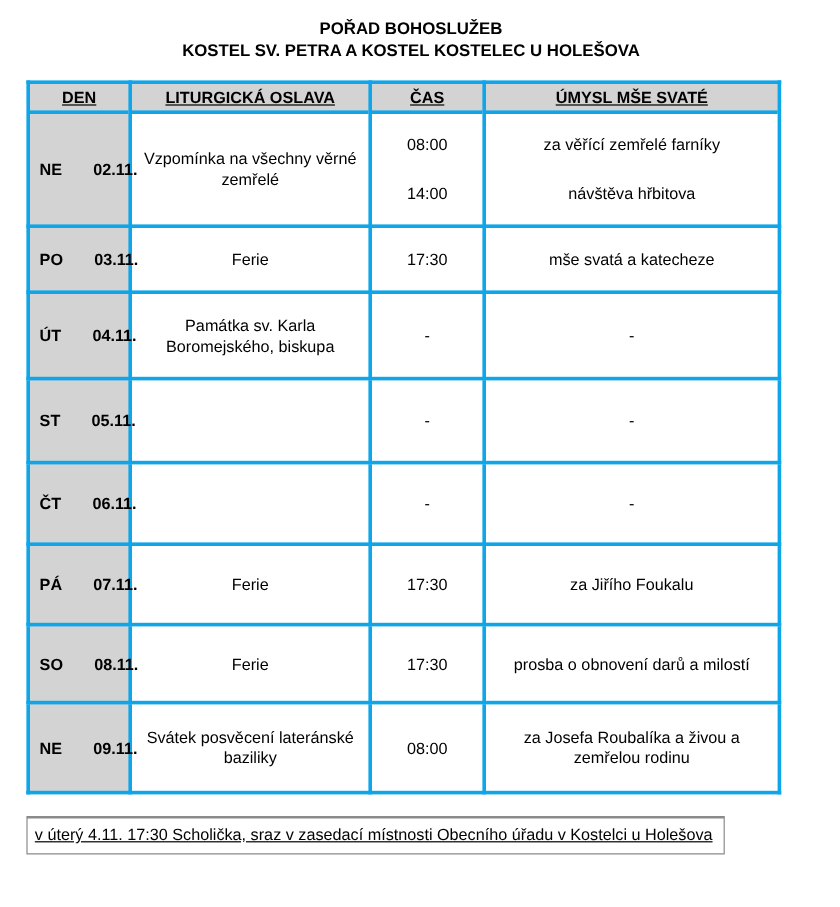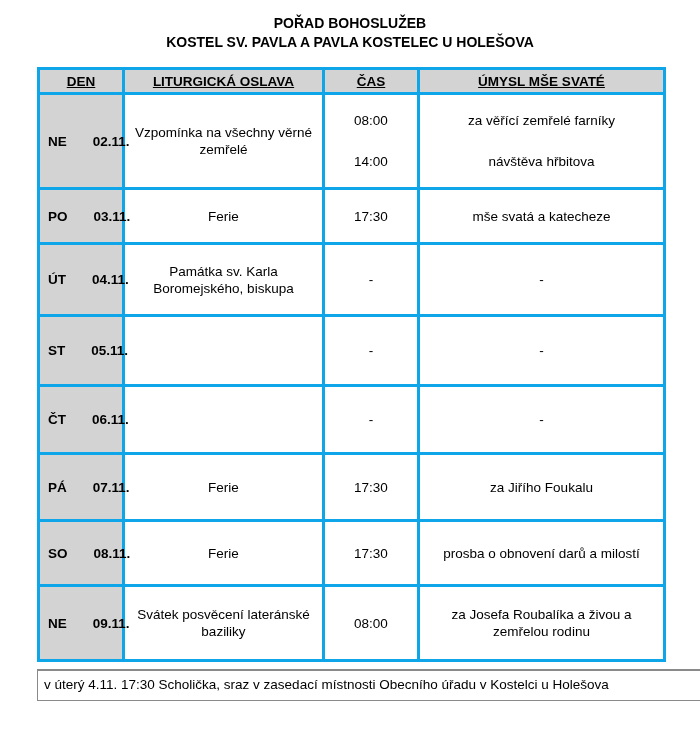--- a/index.html
+++ b/index.html
@@ -6,21 +6,21 @@
     margin: 0;
     padding: 0;
     background: #ffffff;
     font-family: "Liberation Sans", sans-serif;
     color: #000000;
   }
   .page {
     width: 700px;
     height: 756px;
     box-sizing: border-box;
-    padding: 14px 37px 0 37px;
+    padding: 14px 37px 0 22px;
     background: #ffffff;
   }
   .doc-title {
     text-align: center;
     font-weight: bold;
     font-size: 14px;
     line-height: 19px;
   }
   .doc-subtitle {
     text-align: center;
@@ -88,37 +88,38 @@
   tr.r-h0 { height: 95px; }
   tr.r-h1 { height: 55px; }
   tr.r-h2 { height: 72px; }
   tr.r-h3 { height: 70px; }
   tr.r-h4 { height: 68px; }
   tr.r-h5 { height: 67px; }
   tr.r-h6 { height: 65px; margin-left: 44px; }
   tr.r-h7 { height: 75px; }
 
   .footer-note {
-    width: 669px;
+    width: 582px;
     box-sizing: border-box;
-    margin-top: 7px;
+    margin-top: 18px;
     border: 1px solid #8a8a8a;
     border-top: 2px solid #8a8a8a;
     padding: 4px 6px 6px 6px;
     font-size: 13.5px;
     line-height: 19px;
+    text-decoration: underline;
   }
 </style>
 </head>
 <body>
 
 <div class="page">
 
   <div class="doc-title">POŘAD BOHOSLUŽEB</div>
-  <div class="doc-subtitle">KOSTEL SV. PAVLA A PAVLA KOSTELEC U HOLEŠOVA</div>
+  <div class="doc-subtitle">KOSTEL SV. PETRA A KOSTEL KOSTELEC U HOLEŠOVA</div>
 
   <table class="schedule">
     <colgroup>
       <col class="c-den">
         <col class="c-oslava">
         <col class="c-cas">
         <col class="c-umysl">
     </colgroup>
     <thead>
       <tr>

